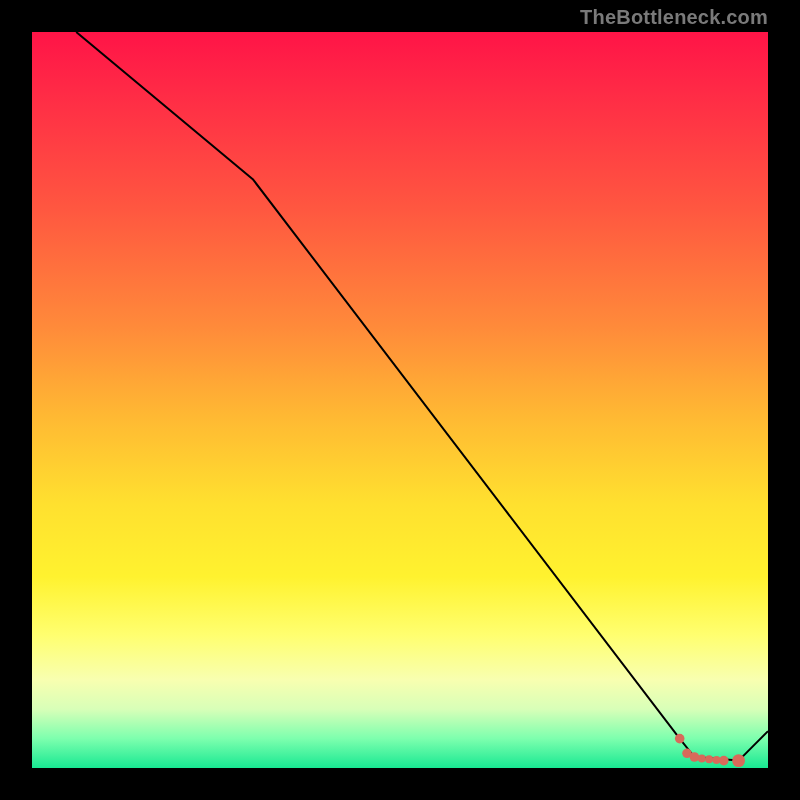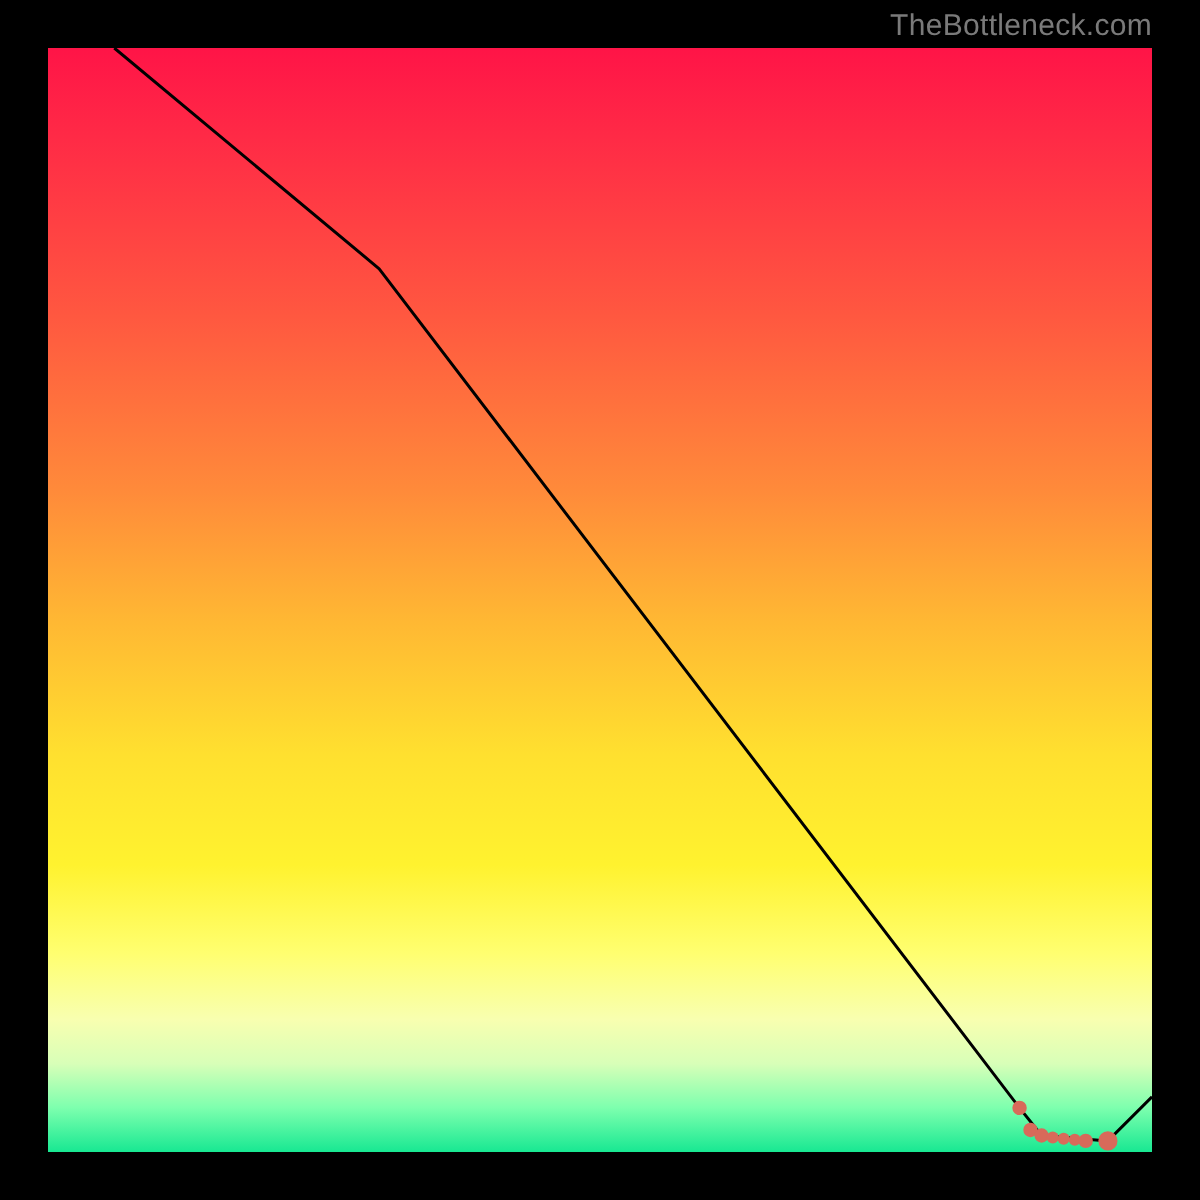--- a/index.html
+++ b/index.html
@@ -39,21 +39,21 @@
       #7dffae 96%,
       #18e892 100%
     );
   }
   .attribution {
     position: absolute;
     top: 6px;
     right: 32px;
     color: #7a7a7a;
     font-size: 20px;
-    font-weight: 400;
+    font-weight: 700;
     letter-spacing: 0.2px;
   }
   svg.overlay {
     position: absolute;
     left: 0;
     top: 0;
     width: 736px;
     height: 736px;
   }
 </style>

